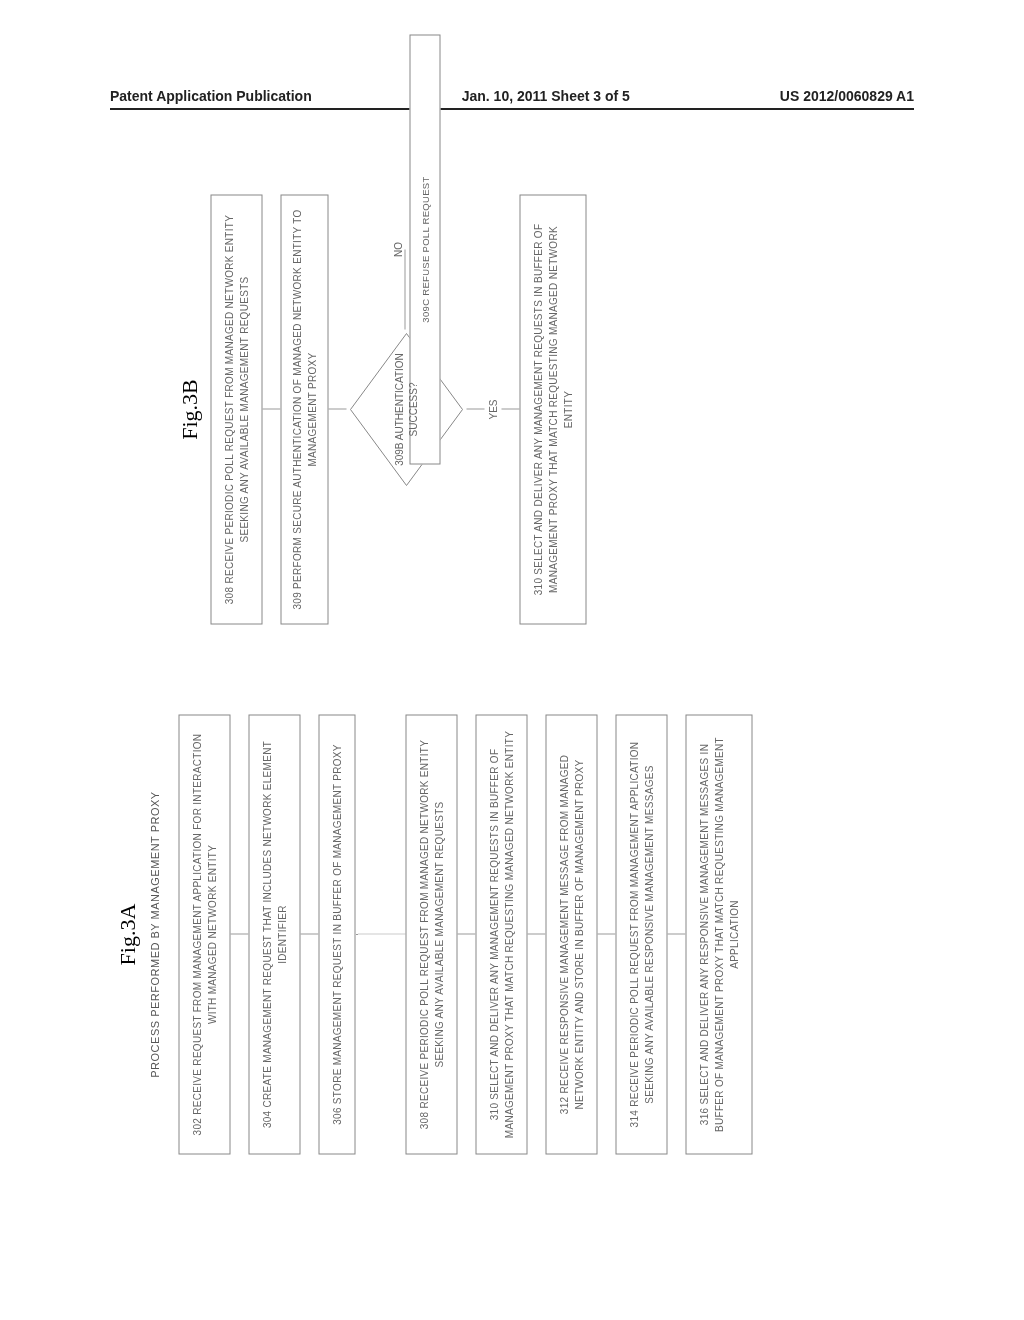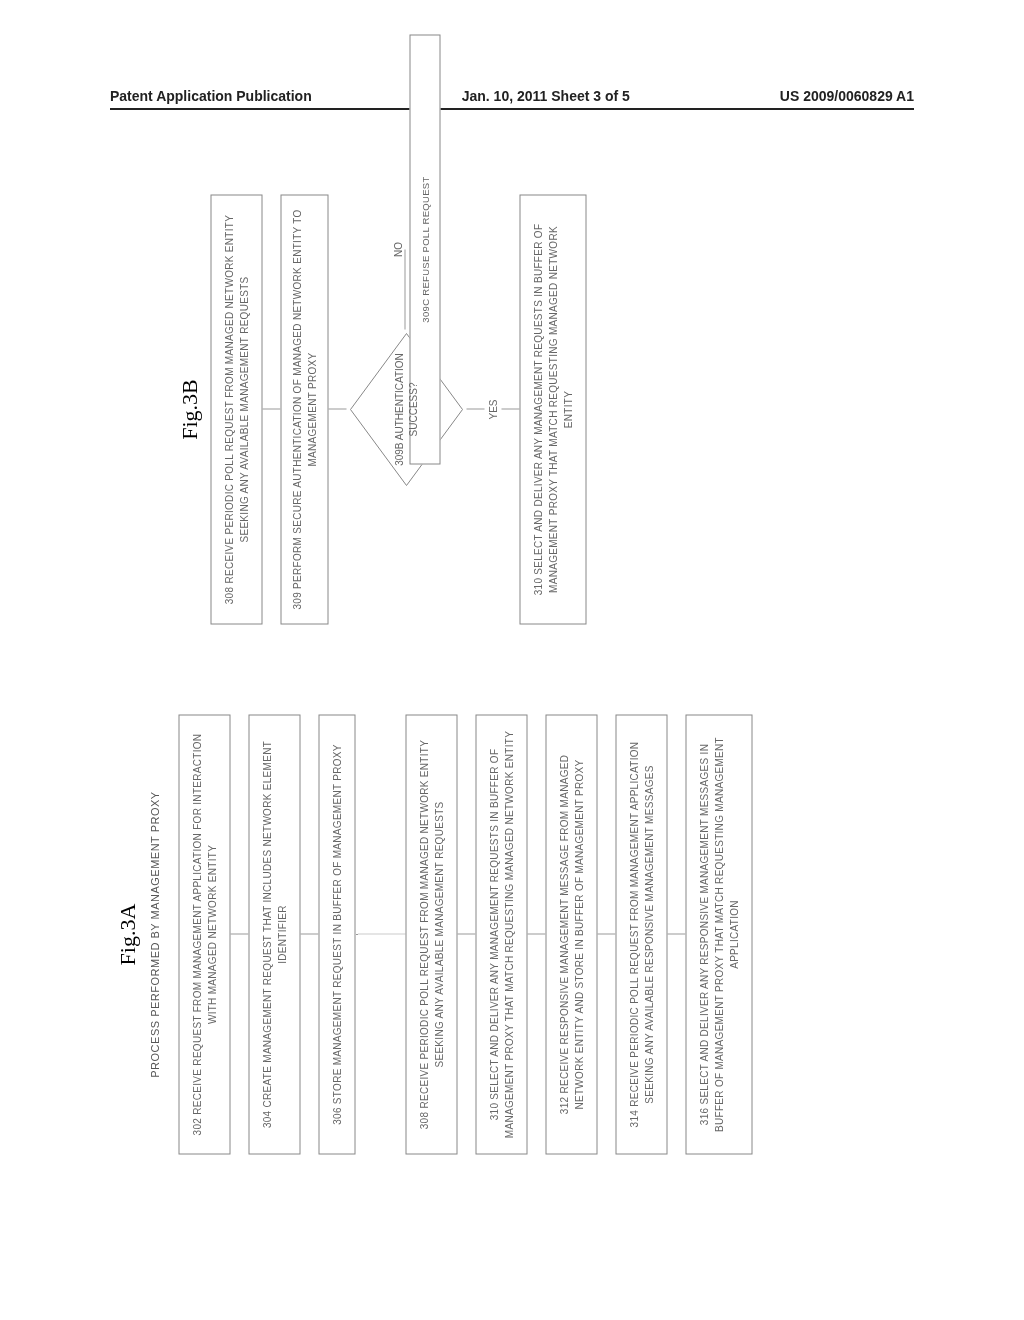--- a/index.html
+++ b/index.html
@@ -174,21 +174,21 @@
   }
 </style>
 </head>
 <body>
 
 <div class="page">
 
   <div class="header-row">
     <span>Patent Application Publication</span>
     <span>Jan. 10, 2011  Sheet 3 of 5</span>
-    <span>US 2009/0060829 A1</span>
+    <span>US 2012/0060829 A1</span>
   </div>
 
   <div class="diagram-area">
     <div class="inner">
 
       <div class="column col-a">
         <div class="fig-label">Fig.3A</div>
         <div class="subtitle">PROCESS PERFORMED BY MANAGEMENT PROXY</div>
 
         <div class="box">302 RECEIVE REQUEST FROM MANAGEMENT APPLICATION FOR INTERACTION WITH MANAGED NETWORK ENTITY</div>

